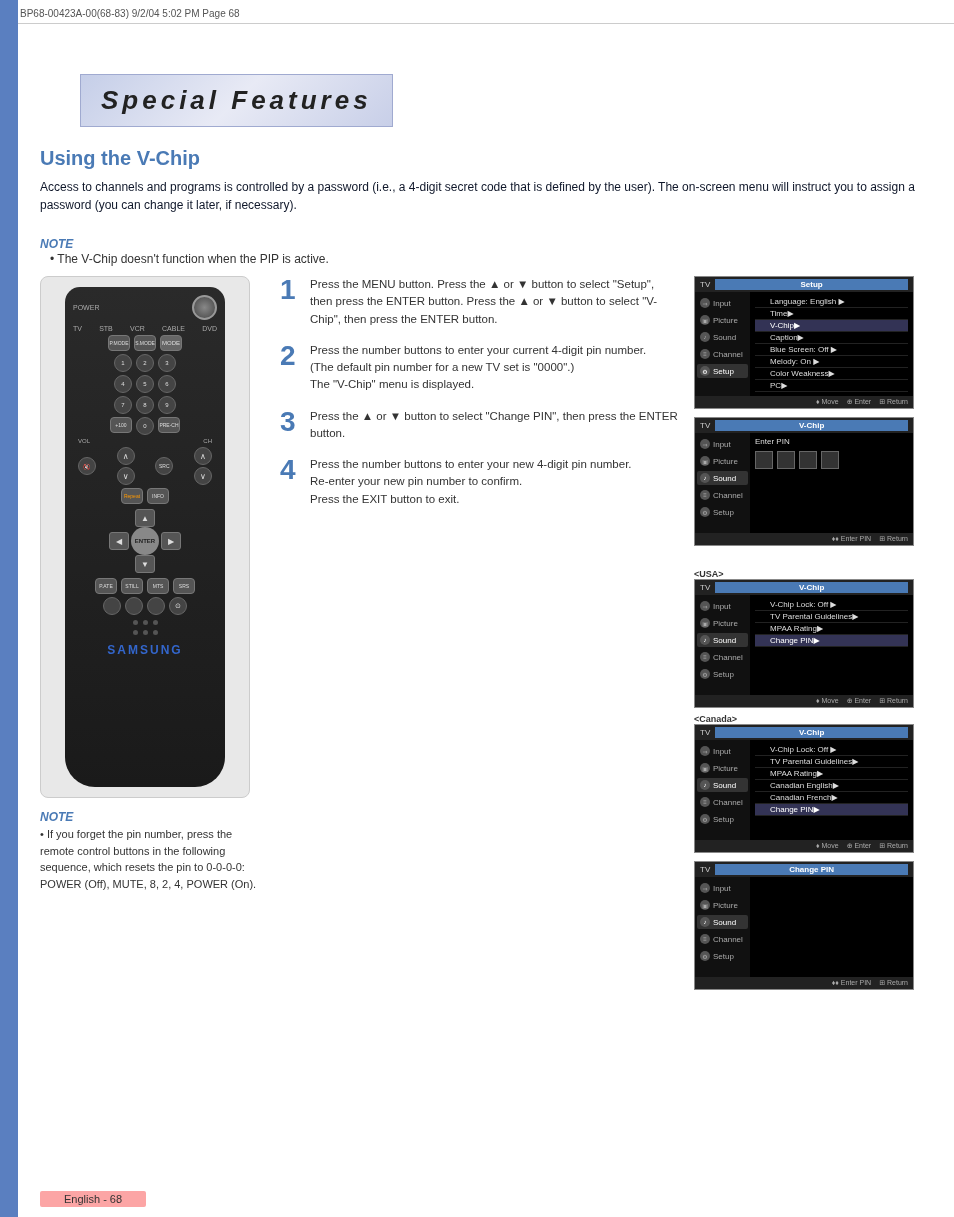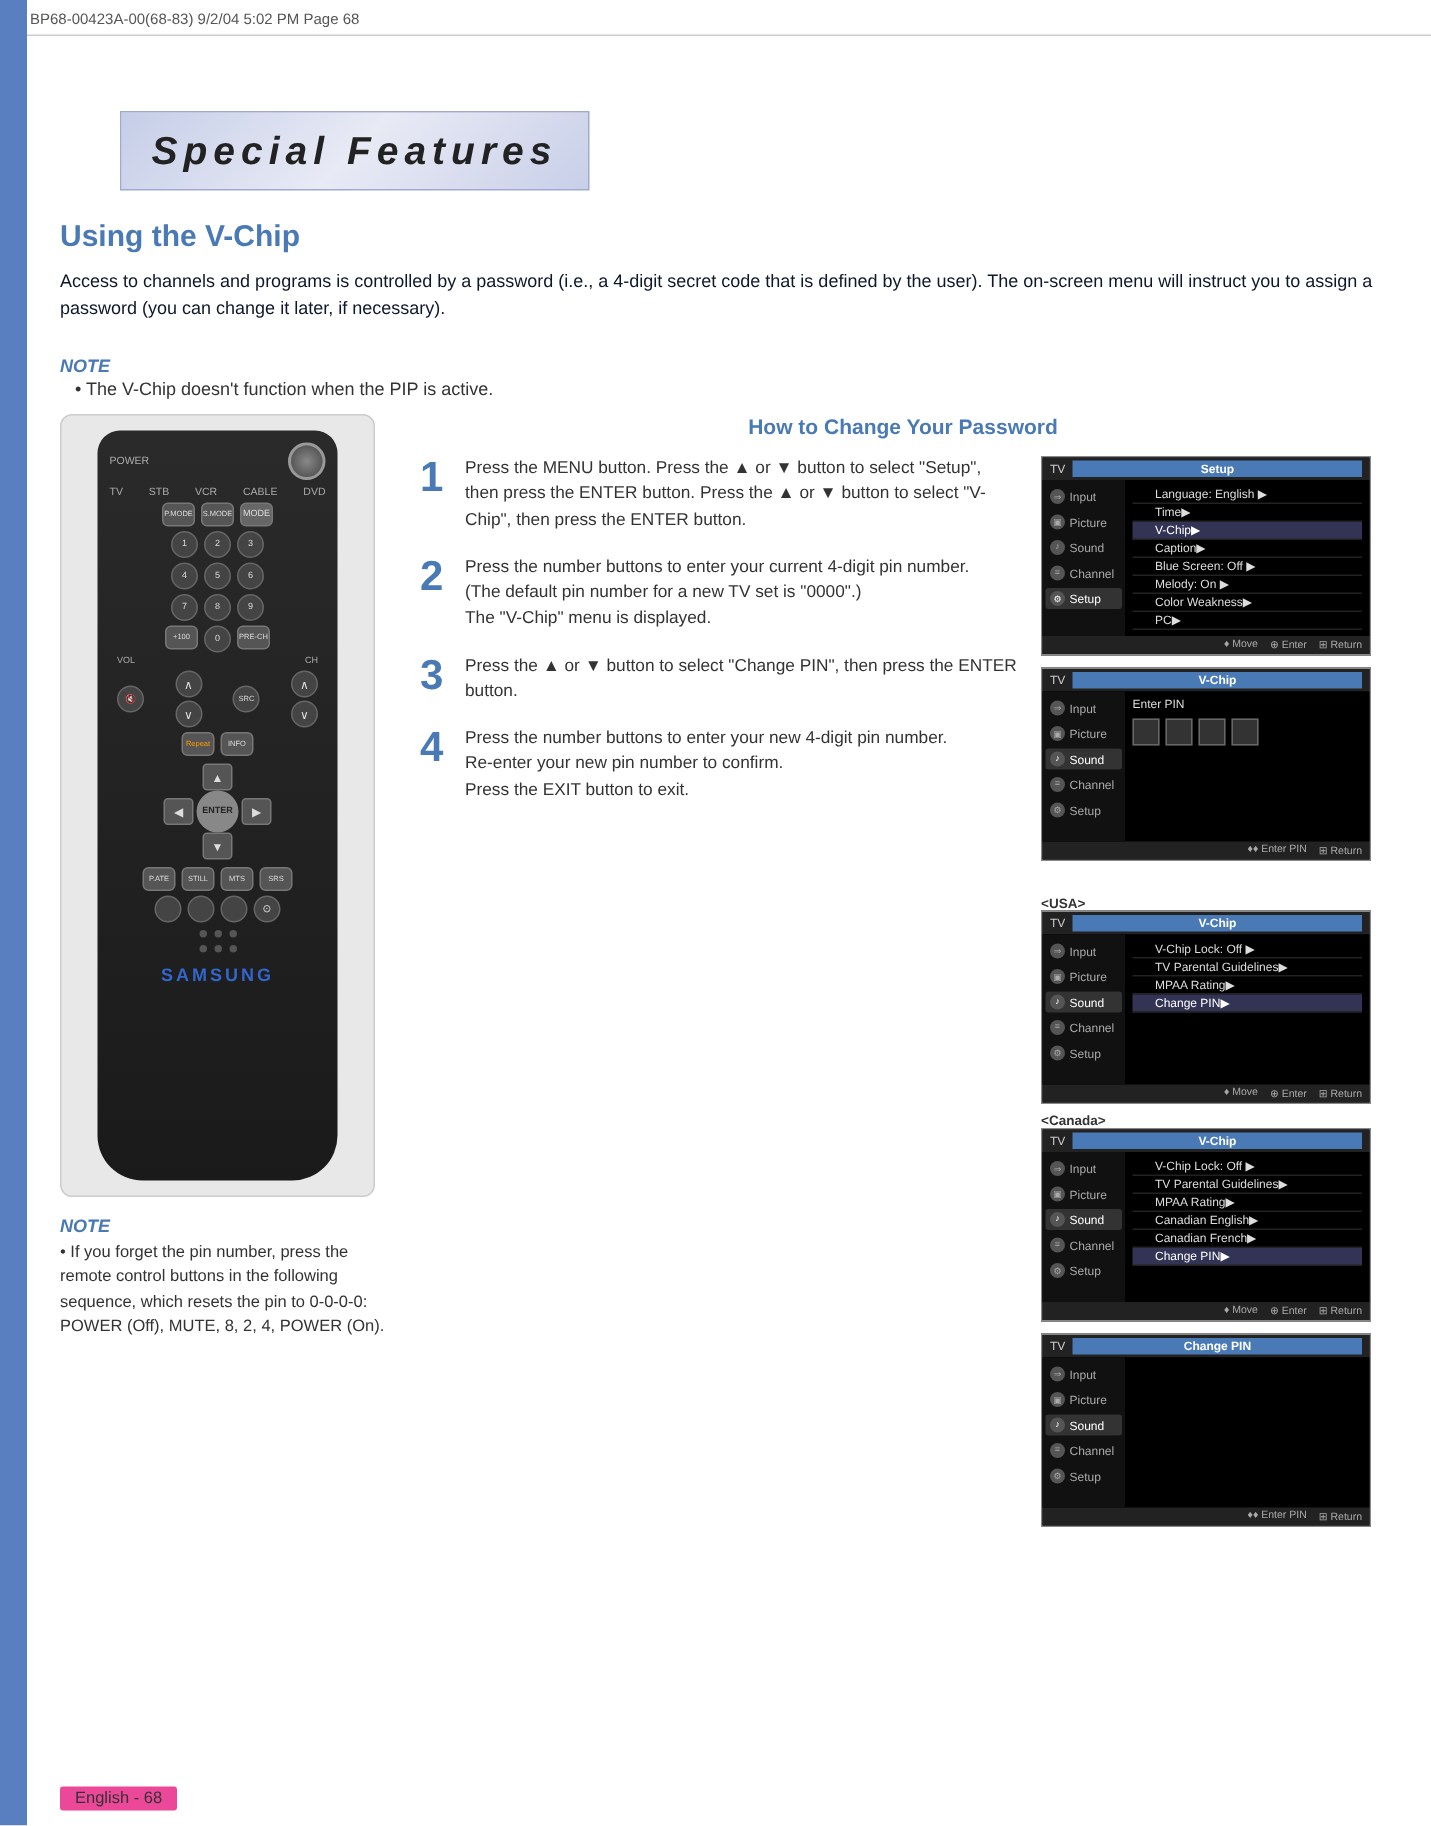--- a/index.html
+++ b/index.html
@@ -363,22 +363,22 @@
       line-height: 1.5;
     }
 
     
     .page-footer {
       position: absolute;
       bottom: 10px;
       left: 40px;
       font-size: 11px;
       color: #333;
-      background: #ec4899;
-      padding: 2px 10px;
+      background: #fca5a5;
+      padding: 2px 24px;
       border-radius: 2px;
     }
 
     
     .steps-and-screens {
       display: flex;
       gap: 15px;
     }
 
     .steps-col {
@@ -565,21 +565,20 @@
       </div>
 
       <div class="note-block bottom-note" style="margin-top:10px;">
         <span class="note-label">NOTE</span>
         <br>
         <span>• If you forget the pin number, press the remote control buttons in the following sequence, which resets the pin to 0-0-0-0: POWER (Off), MUTE, 8, 2, 4, POWER (On).</span>
       </div>
     </div>
 
     <div class="right-col">
-      <div class="howto-title">How to Change Your Password</div>
 
       <div class="steps-and-screens">
 
         <div class="steps-col">
 
           <div class="step">
             <span class="step-number">1</span>
             <div class="step-content">
               <p class="step-text">Press the MENU button. Press the ▲ or ▼ button to select "Setup", then press the ENTER button. Press the ▲ or ▼ button to select "V-Chip", then press the ENTER button.</p>
             </div>

